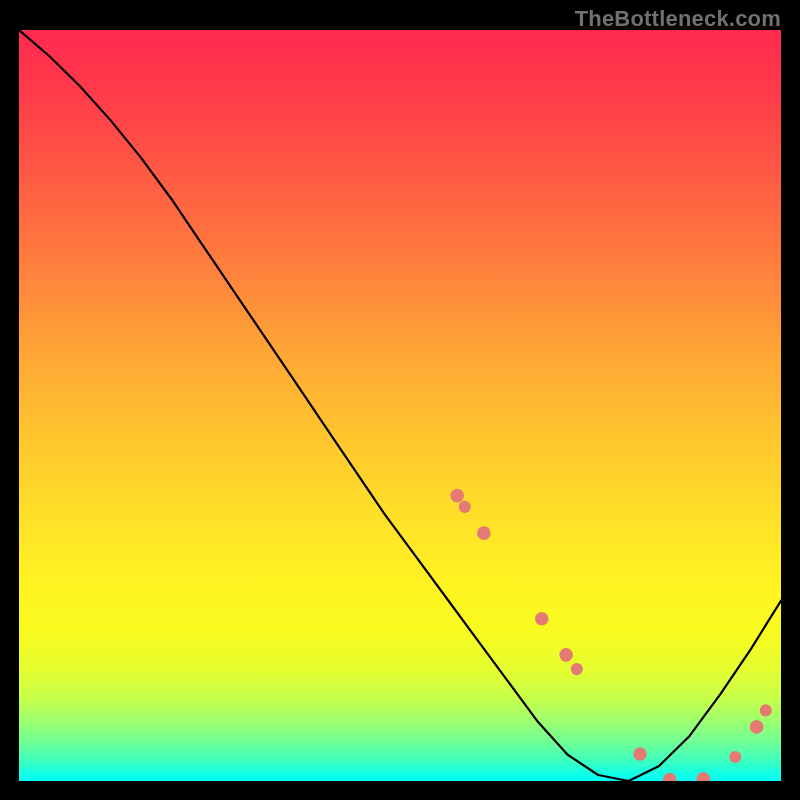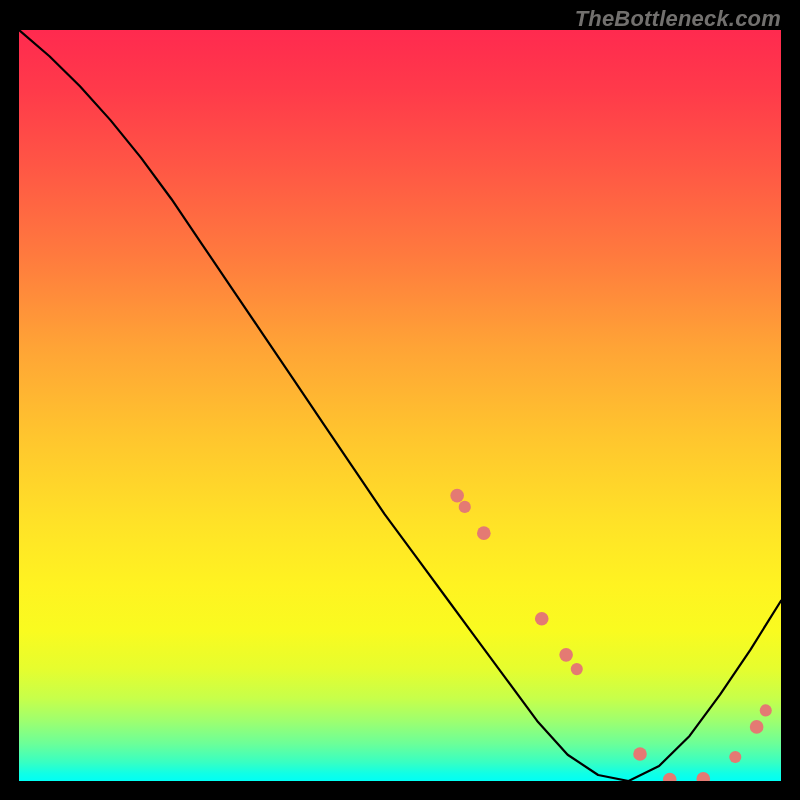--- a/index.html
+++ b/index.html
@@ -36,21 +36,20 @@
   }
   .watermark {
     position: absolute;
     top: 6px;
     right: 19px;
     font-family: Arial, Helvetica, sans-serif;
     font-size: 22px;
     font-weight: 600;
     color: #72706e;
     letter-spacing: 0.2px;
-    font-style: italic;
   }
   svg.curve {
     position: absolute;
     left: 0; top: 0;
     width: 762px;
     height: 751px;
   }
   .curve path {
     fill: none;
     stroke: #000;

